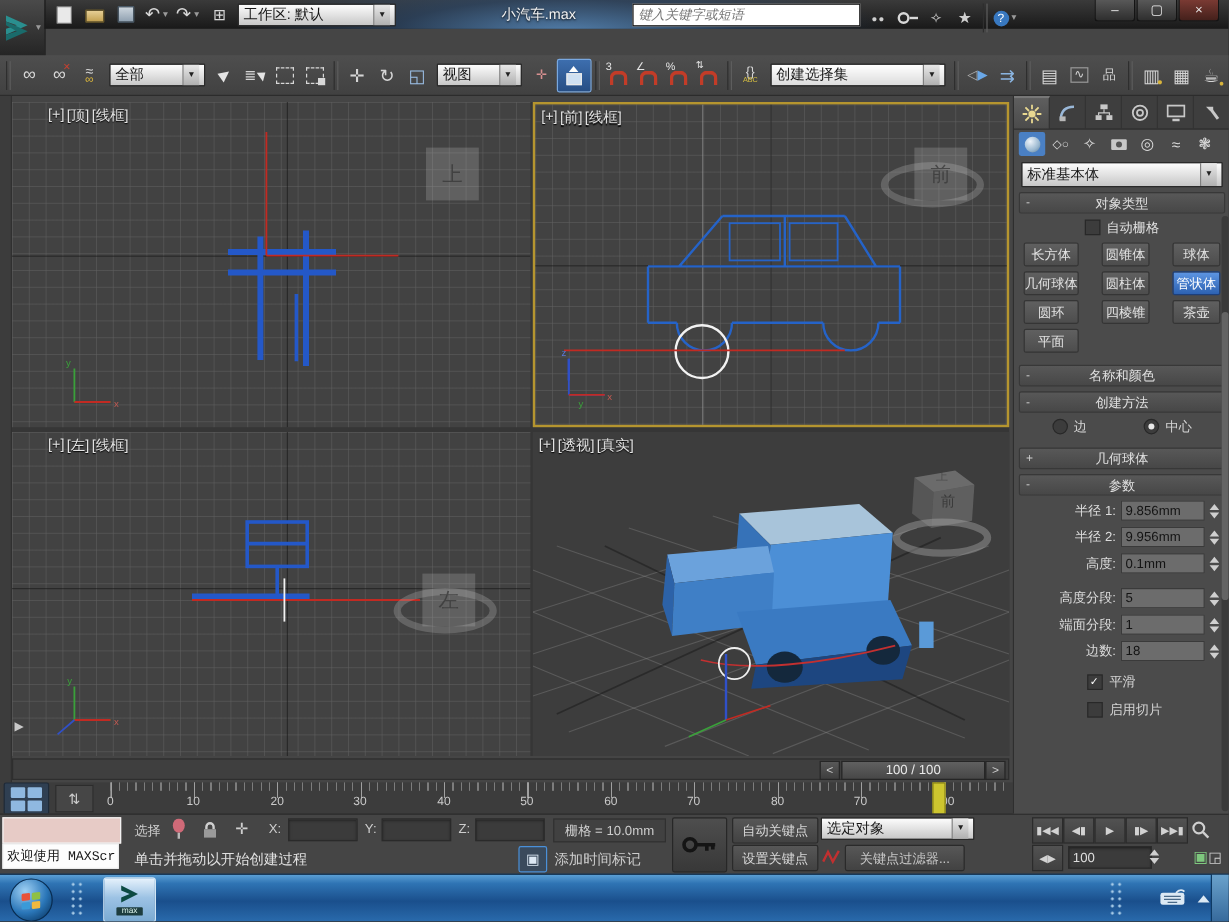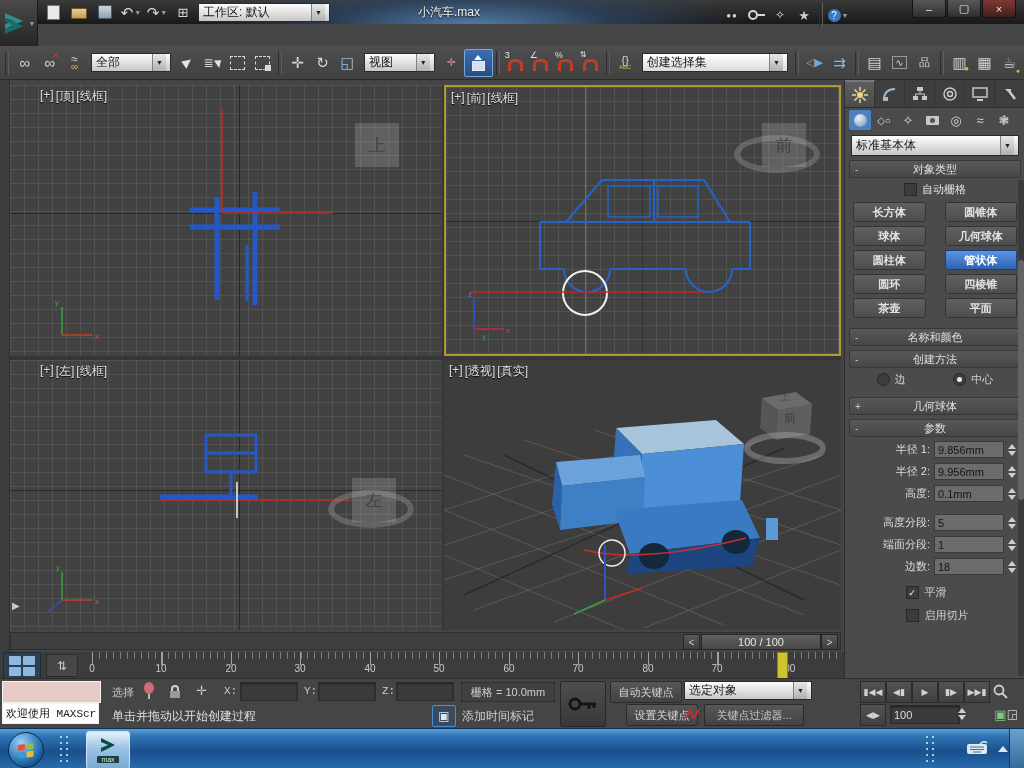--- a/index.html
+++ b/index.html
@@ -88,21 +88,21 @@
   .tick-lbl{position:absolute;top:11px;transform:translateX(-50%);font-size:10px;color:#cacaca;}
   #frame-marker{position:absolute;left:692px;top:0;width:9px;height:25px;background:#cdc52f;border:1px solid #8a8418;}
   
   #statusbar{position:absolute;left:0;top:678px;width:1024px;height:50px;background:#454545;border-top:1px solid #2c2c2c;}
   #listener-pink{position:absolute;left:2px;top:2px;width:97px;height:20px;background:#e7cbc6;border:1px solid #f2f2f2;}
   #listener-white{position:absolute;left:2px;top:24px;width:97px;height:21px;background:#fdfdfd;border:1px solid #f2f2f2;
                   color:#161616;font-size:11px;display:flex;align-items:center;padding-left:3px;box-sizing:border-box;
                   font-family:"Liberation Mono","DejaVu Sans Mono",monospace;white-space:nowrap;overflow:hidden;}
   .sb-field{position:absolute;height:17px;background:#3b3b3b;border:1px solid #2a2a2a;box-shadow:inset 0 1px 2px #222;}
   .sb-field input{width:100%;height:100%;background:transparent;border:0;outline:0;color:#ddd;font-size:11px;padding:0 3px;box-sizing:border-box;}
-  .sb-lbl{position:absolute;color:#cdcdcd;font-size:11px;font-family:Liberation Mono, monospace;}
+  .sb-lbl{position:absolute;color:#cdcdcd;font-size:11px;}
   .graybtn{position:absolute;height:20px;background:linear-gradient(#575757,#424242);border:1px solid #2a2a2a;border-radius:2px;
            color:#d8d8d8;font-size:11px;display:flex;align-items:center;justify-content:center;white-space:nowrap;}
   #grid-box{position:absolute;left:461px;top:3px;width:92px;height:18px;background:#414141;border:1px solid #303030;
             color:#cdcdcd;font-size:11px;display:flex;align-items:center;justify-content:center;}
   #key-btn{position:absolute;left:560px;top:2px;width:44px;height:44px;background:linear-gradient(#4e4e4e,#383838);
            border:1px solid #272727;border-radius:2px;display:flex;align-items:center;justify-content:center;}
   .playbtn{position:absolute;top:2px;width:24px;height:20px;color:#d2d2d2;font-size:9px;display:flex;align-items:center;
            justify-content:center;background:linear-gradient(#525252,#404040);border:1px solid #2b2b2b;}
   .navico{position:absolute;width:21px;height:20px;display:flex;align-items:center;justify-content:center;font-size:12px;color:#cfcfcf;}
   #isolate-btn{position:absolute;left:432px;top:26px;width:22px;height:20px;border:1px solid #4a90d9;border-radius:2px;
@@ -115,21 +115,21 @@
   #cp-subrow{display:flex;height:24px;align-items:center;padding-left:4px;gap:2px;}
   .cp-sub{width:22px;height:20px;display:flex;align-items:center;justify-content:center;font-size:13px;color:#d8d8d8;border-radius:2px;}
   .cp-sub.active{background:#4a80c4;}
   #cp-dd{margin:3px 6px;height:19px;}
   .rollout{margin:4px 4px 0 4px;}
   .ro-head{height:16px;background:linear-gradient(#585858,#474747);border:1px solid #383838;border-radius:2px;
            display:flex;align-items:center;color:#e0e0e0;font-size:11px;position:relative;}
   .ro-head .col{position:absolute;left:5px;font-size:10px;color:#ccc;}
   .ro-head .cap{width:100%;text-align:center;}
   .ro-body{padding:4px 4px 6px 4px;}
-  .objgrid{display:grid;grid-template-columns:1fr 1fr;gap:4px 19px;font-weight:bold;}
+  .objgrid{display:grid;grid-template-columns:1fr 1fr 1fr;gap:4px 19px;}
   .pbtn{height:18px;background:linear-gradient(#606060,#4d4d4d);border:1px solid #353535;border-radius:2px;color:#e2e2e2;
         font-size:11px;display:flex;align-items:center;justify-content:center;white-space:nowrap;}
   .pbtn.active{background:linear-gradient(#5d95e2,#2d62b2);border-color:#1d3f7a;color:#fff;}
   .cbx{width:11px;height:11px;background:#3c3c3c;border:1px solid #282828;display:inline-flex;align-items:center;
        justify-content:center;font-size:9px;color:#fff;flex:none;}
   .radio{width:11px;height:11px;border-radius:50%;background:#3c3c3c;border:1px solid #282828;display:inline-flex;
          align-items:center;justify-content:center;flex:none;}
   .radio .dot{width:5px;height:5px;border-radius:50%;background:#e8e8e8;}
   .namefield{height:18px;background:#616161;border:1px solid #333;color:#f0f0f0;font-size:11px;display:flex;
              align-items:center;padding:0 4px;flex:1;}
@@ -186,20 +186,23 @@
         </span>
       <span class="qbtn">
           <span class="uglyph" style="font-size:13px">⊞</span>
         </span>
       <span class="dd-light" style="width:122px">
         <span class="cap">工作区: 默认</span>
         <span class="dd-btn">▼</span>
       </span>
     </div>
     <span id="wintitle">小汽车.max</span>
+    <div id="searchbox">
+      <input placeholder="键入关键字或短语" style="">
+    </div>
     <div class="abs" style="left:720px;top:3px;display:flex;align-items:center;">
       <span class="tbicon" style="letter-spacing:1px;font-size:8px;">●●</span>
       <span class="tbicon">
           <span style="width:6px;height:6px;border:2px solid #d8d8d8;border-radius:50%;display:inline-block;"></span>
           <span style="width:7px;height:2px;background:#d8d8d8;display:inline-block;"></span>
         </span>
       <span class="tbicon">✧</span>
       <span class="tbicon" style="font-size:13px;">★</span>
       <span class="tsep"></span>
       <span class="tbicon">
@@ -519,21 +522,21 @@
       </div>
     <span class="sb-lbl" style="left:462px;top:29px;font-size:12px;">添加时间标记</span>
 
     <div id="key-btn">
       <svg width="32" height="20">
         <circle cx="8" cy="10" r="5" fill="none" stroke="#141414" stroke-width="3"></circle>
         <path d="M13,10 H29 M22,10 V15 M27,10 V14" stroke="#141414" stroke-width="3" fill="none"></path>
       </svg>
     </div>
     <div class="graybtn" style="left:610px;top:2px;width:70px;">自动关键点</div>
-    <div class="graybtn" style="left:610px;top:25px;width:70px;margin-left:16px;">设置关键点</div>
+    <div class="graybtn" style="left:610px;top:25px;width:70px;">设置关键点</div>
     <span class="dd-light" style="position:absolute;left:684px;top:2px;width:118px;">
       <span class="cap">选定对象</span>
       <span class="dd-btn">▼</span>
     </span>
     <span class="abs" style="left:684px;top:27px;">
       <svg width="18" height="16">
           <path d="M2,12 L6,4 L10,12 L15,3" stroke="#c03030" stroke-width="2" fill="none"></path>
         </svg>
     </span>
     <div class="graybtn" style="left:704px;top:25px;width:98px;color:#c8c8c8;">关键点过滤器...</div>

